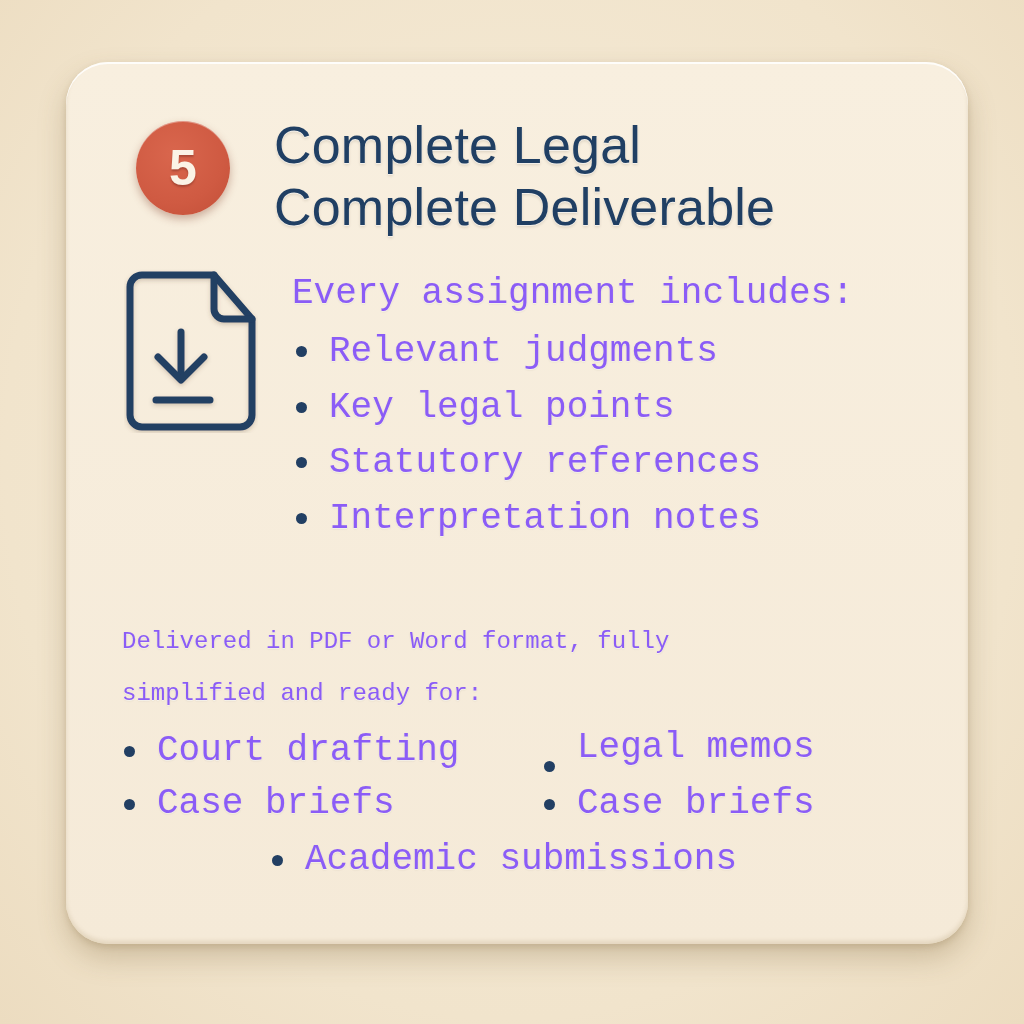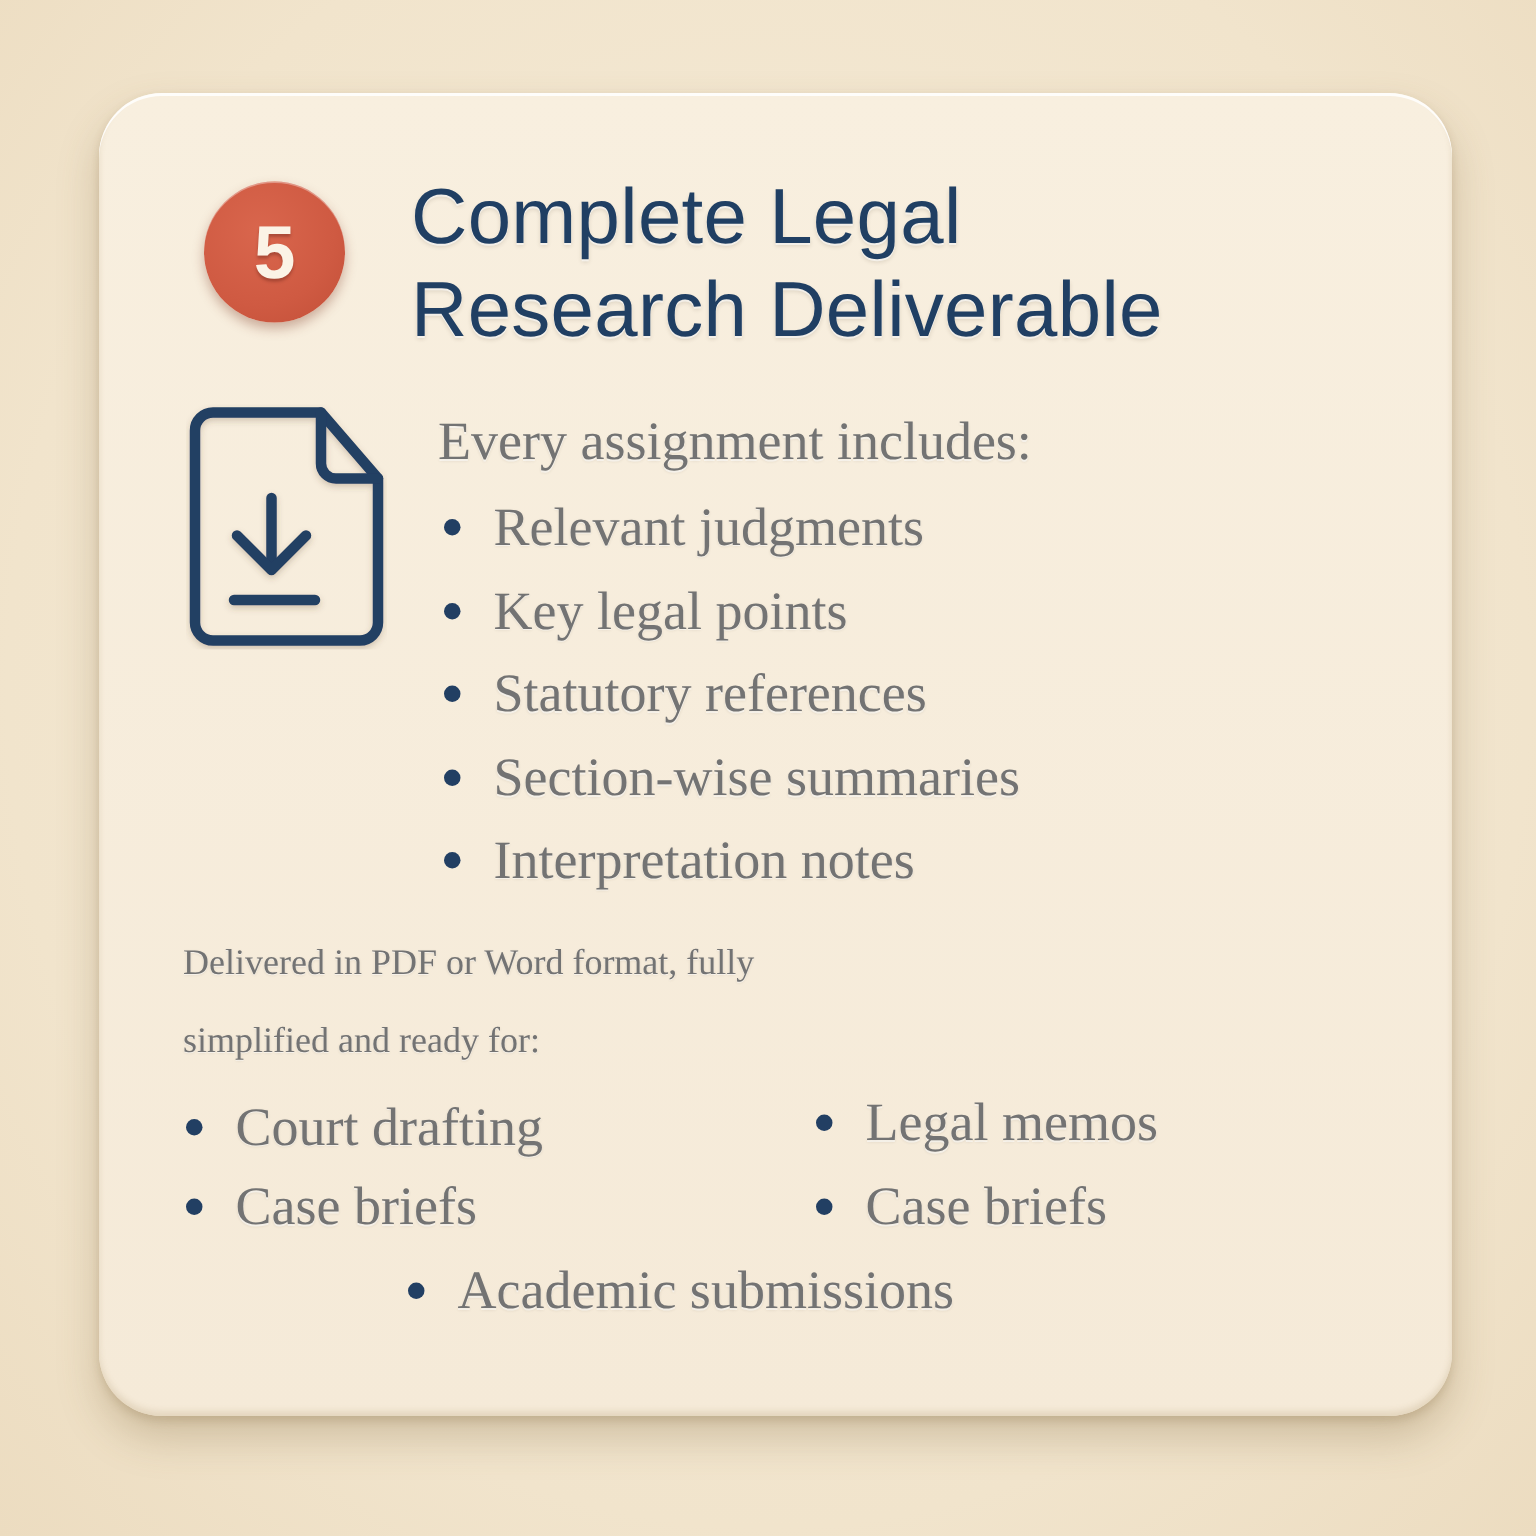--- a/index.html
+++ b/index.html
@@ -25,41 +25,41 @@
     font-family: "Liberation Sans", sans-serif;
     text-shadow: 0 2px 2px rgba(90,30,20,0.35);
   }
   .title {
     position:absolute; left:274px; top:114px; margin:0;
     color:#203f63; font-weight:normal; font-size:52px; line-height:62px;
     font-family: "Liberation Sans", sans-serif; letter-spacing:0.2px;
     text-shadow: 0 1px 0 rgba(255,255,255,0.6), 0 2px 3px rgba(60,50,30,0.15);
   }
   .doc-icon { position:absolute; left:124px; top:269px; width:134px; height:164px; }
-  .text { color:#737373; font-family: Liberation Serif, serif;
+  .text { color:#8b5cf6; font-family: Liberation Mono, monospace;
     text-shadow: 0 1px 0 rgba(255,255,255,0.55), 0 1px 2px rgba(60,50,30,0.12); }
   .intro { position:absolute; left:292px; top:272px; font-size:36px; line-height:44px; }
   .inc-list { position:absolute; left:296px; top:324px; margin:0; padding:0; list-style:none; }
   .inc-list li { font-size:36px; line-height:55.5px; height:55.5px; display:flex; align-items:center; }
   .bullet { display:inline-block; width:11px; height:11px; border-radius:50%; background:#223f63; margin-right:22px; flex:none; }
   .delivered { position:absolute; left:122px; top:616px; width:760px; font-size:24px; line-height:52px; }
   .use-item { position:absolute; font-size:36px; line-height:48px; display:flex; align-items:center; }
 </style>
 </head>
 <body>
 
 <div class="card"></div>
 
 <div class="badge">
   <span>5</span>
 </div>
 
 <h1 class="title">
   <span>Complete Legal</span><br>
-  <span>Research Deliverable</span>
+  <span>Complete Deliverable</span>
 </h1>
 
 <svg class="doc-icon" viewBox="0 0 134 164">
   <defs>
     <filter id="sh" x="-10%" y="-10%" width="130%" height="130%">
       <feDropShadow dx="0" dy="2" stdDeviation="2" flood-color="#5a4a2a" flood-opacity="0.25"></feDropShadow>
     </filter>
   </defs>
   <g fill="none" stroke="#223f63" stroke-width="7" stroke-linecap="round" stroke-linejoin="round" filter="url(#sh)">
     <path d="M18 6 H90 L128 50 V146 A12 12 0 0 1 116 158 H18 A12 12 0 0 1 6 146 V18 A12 12 0 0 1 18 6 Z"></path>
@@ -80,38 +80,34 @@
   <li>
       <span class="bullet"></span>
       <span>Key legal points</span>
     </li>
   <li>
       <span class="bullet"></span>
       <span>Statutory references</span>
     </li>
   <li>
       <span class="bullet"></span>
-      <span>Section-wise summaries</span>
-    </li>
-  <li>
-      <span class="bullet"></span>
       <span>Interpretation notes</span>
     </li>
 </ul>
 
 <div class="text delivered">
   <span>Delivered in PDF or Word format, fully</span><br>
   <span>simplified and ready for:</span>
 </div>
 
 <div class="text use-item" style="left:124px; top:727px;">
     <span class="bullet"></span>
     <span>Court drafting</span>
   </div>
-<div class="text use-item" style="left:544px; top:724px;">
+<div class="text use-item" style="left:544px; top:724px;align-items:flex-end;">
     <span class="bullet"></span>
     <span>Legal memos</span>
   </div>
 <div class="text use-item" style="left:124px; top:780px;">
     <span class="bullet"></span>
     <span>Case briefs</span>
   </div>
 <div class="text use-item" style="left:544px; top:780px;">
     <span class="bullet"></span>
     <span>Case briefs</span>

